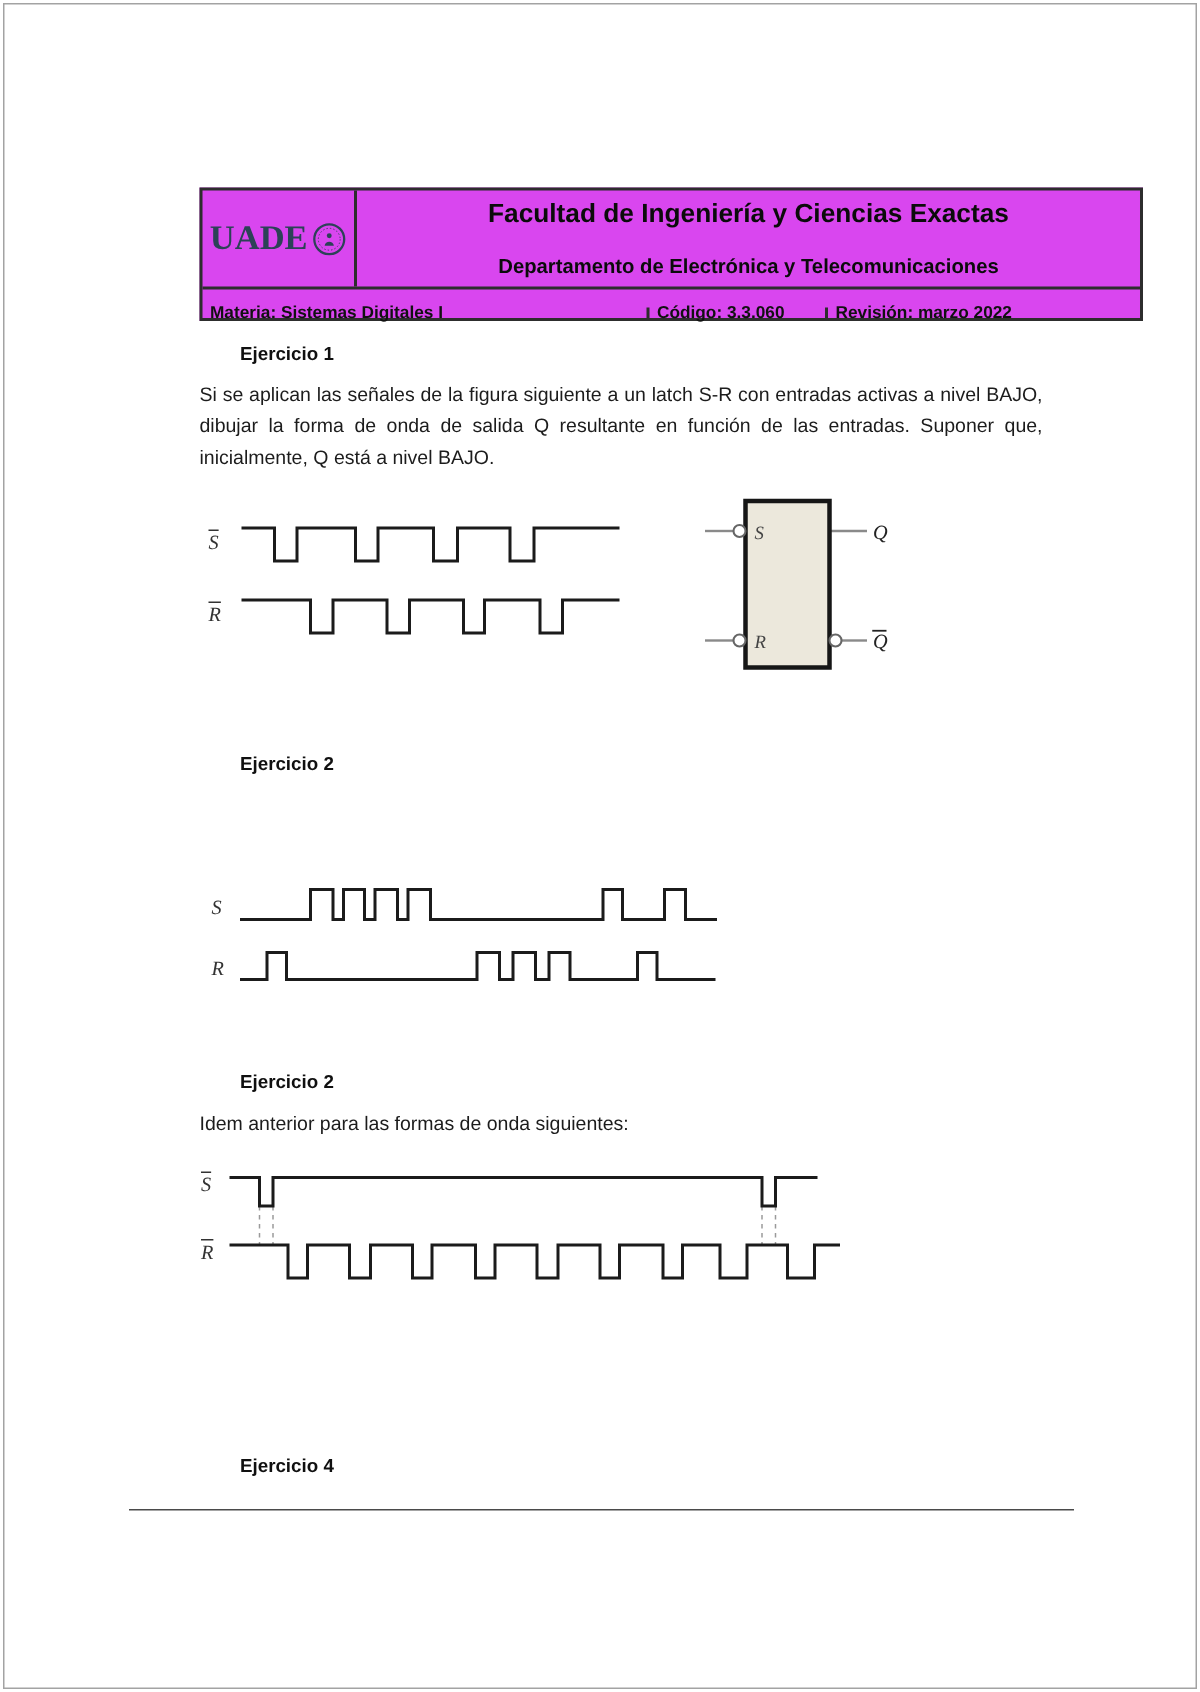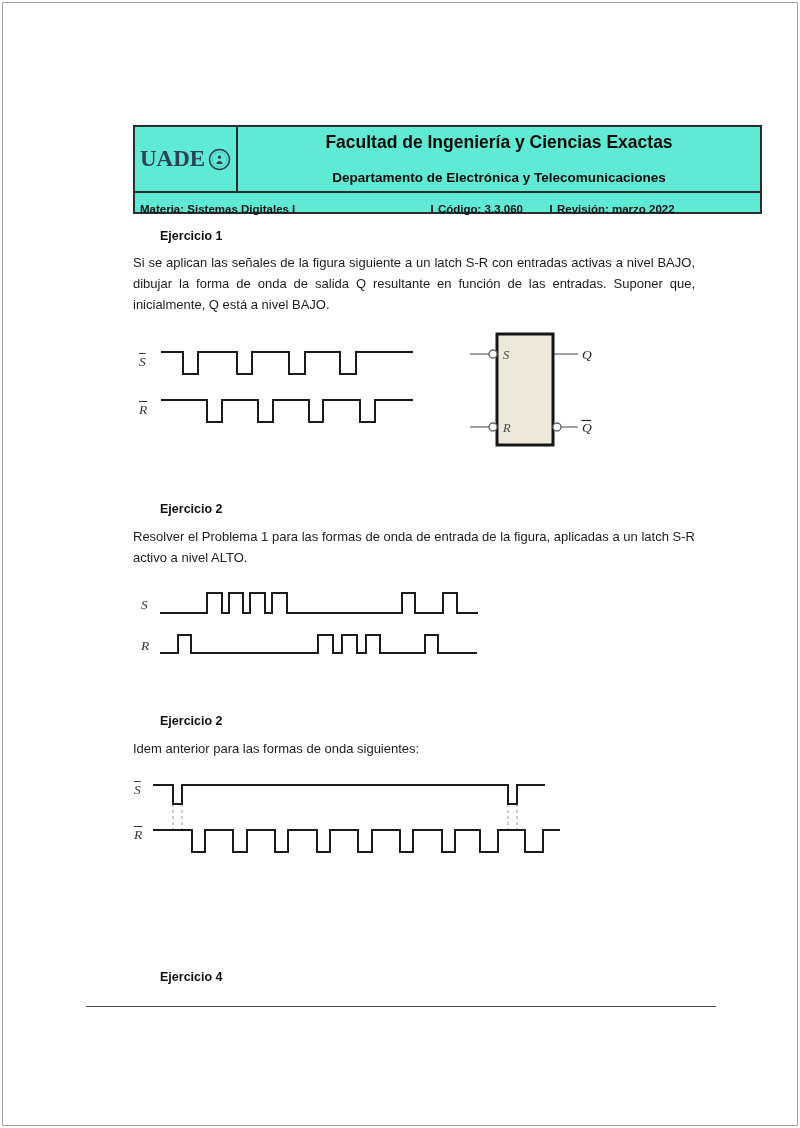--- a/index.html
+++ b/index.html
@@ -3,21 +3,21 @@
 <meta charset="utf-8">
 <title>Sistemas Digitales I</title>
 <style>
   html,body{margin:0;padding:0;background:#ffffff;}
   .page{position:relative;width:800px;height:1128px;background:#fff;
         font-family:"Liberation Sans",sans-serif;overflow:hidden;box-sizing:border-box;}
   .page *,.page *:before{box-sizing:border-box;}
   .page-frame{position:absolute;left:2px;top:2px;right:2px;bottom:2px;border:1px solid #a3a3a3;}
 
   
-  .hdr{position:absolute;left:133px;top:125px;width:629px;border:2px solid #2d2d2d;background:#5eead4;}
+  .hdr{position:absolute;left:133px;top:125px;width:629px;border:2px solid #2d2d2d;background:#d946ef;}
   .hdr-row1{display:flex;height:66px;border-bottom:2px solid #2d2d2d;}
   .logo-cell{width:103px;border-right:2px solid #2d2d2d;display:flex;align-items:center;justify-content:center;gap:3px;}
   .logo-text{font-family:"Liberation Serif",serif;font-weight:bold;font-size:23px;color:#2c4257;letter-spacing:0px;}
   .title-cell{flex:1;display:flex;flex-direction:column;align-items:center;justify-content:space-between;padding:5px 4px 6px;}
   .faculty{font-size:17.5px;font-weight:bold;color:#0b0b0b;}
   .dept{font-size:13.5px;font-weight:bold;color:#0b0b0b;}
   .hdr-row2{display:flex;height:19px;font-size:11.5px;font-weight:bold;color:#111;}
   .hdr-row2>div{display:flex;align-items:center;padding-left:5px;margin-top:12px;}
   .m-cell{width:298px;border-right:2px solid #2d2d2d;}
   .c-cell{width:119px;border-right:2px solid #2d2d2d;}
@@ -98,21 +98,20 @@
       <circle cx="97" cy="102" r="4" class="bubble"></circle>
       <text x="43" y="34" class="pin-label">S</text>
       <text x="43" y="107" class="pin-label">R</text>
       <text x="122" y="34" class="out-label">Q</text>
       <text x="122" y="107" class="out-label">Q</text>
       <line x1="121.5" y1="95.5" x2="131" y2="95.5" class="qbar-line"></line>
     </svg>
   </div>
 
   <div class="ex-title" style="top:502px;">Ejercicio 2</div>
-  <div class="ex-body" style="top:526px;">Resolver el Problema 1 para las formas de onda de entrada de la figura, aplicadas a un latch S-R activo a nivel ALTO.</div>
 
   <div class="fig" style="left:133px;top:585px;width:360px;height:95px;">
     <span class="sig" style="left:8px;top:12px;">S</span>
     <span class="sig" style="left:8px;top:53px;">R</span>
     <svg width="360" height="95">
         <polyline points="27,28 74,28 74,8 89,8 89,28 96,28 96,8 110,8 110,28 117,28 117,8 132,8 132,28 139,28 139,8 154,8 154,28 269,28 269,8 282,8 282,28 310,28 310,8 324,8 324,28 345,28" fill="none" stroke="#1b1b1b" stroke-width="2"></polyline>
         <polyline points="27,68 45,68 45,50 58,50 58,68 185,68 185,50 200,50 200,68 209,68 209,50 224,50 224,68 233,68 233,50 247,50 247,68 292,68 292,50 305,50 305,68 344,68" fill="none" stroke="#1b1b1b" stroke-width="2"></polyline>
       </svg>
   </div>
 

